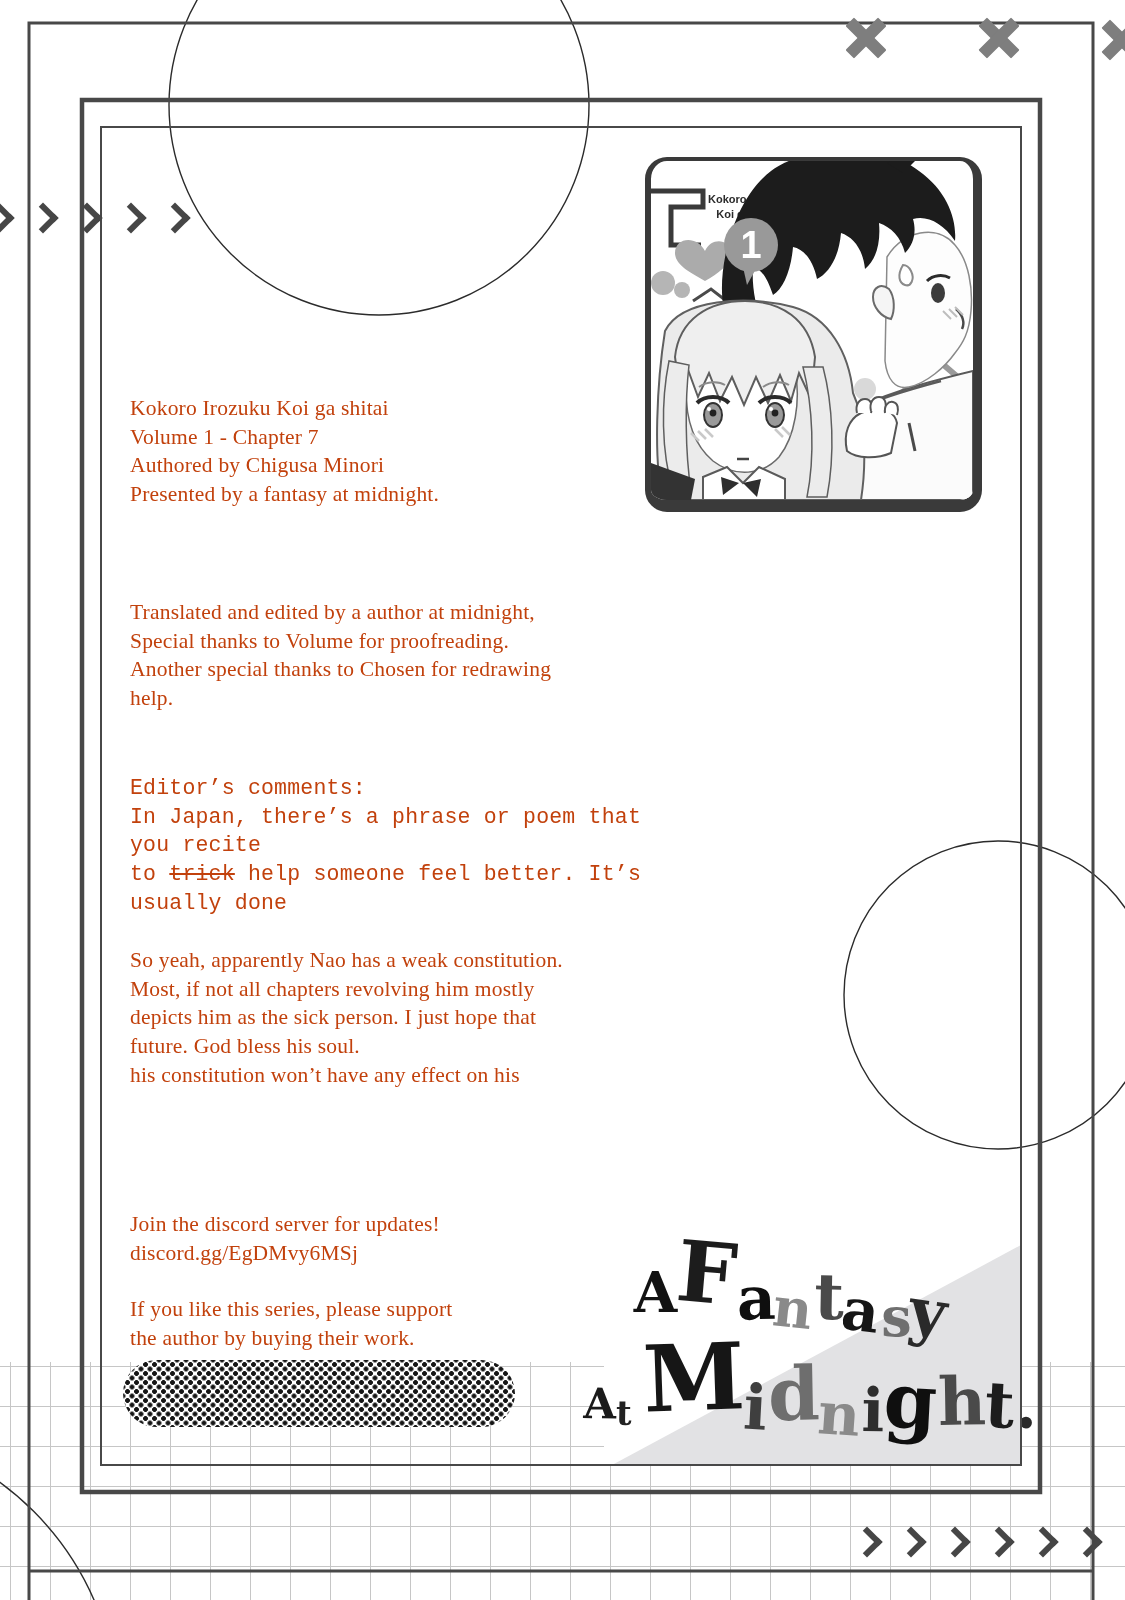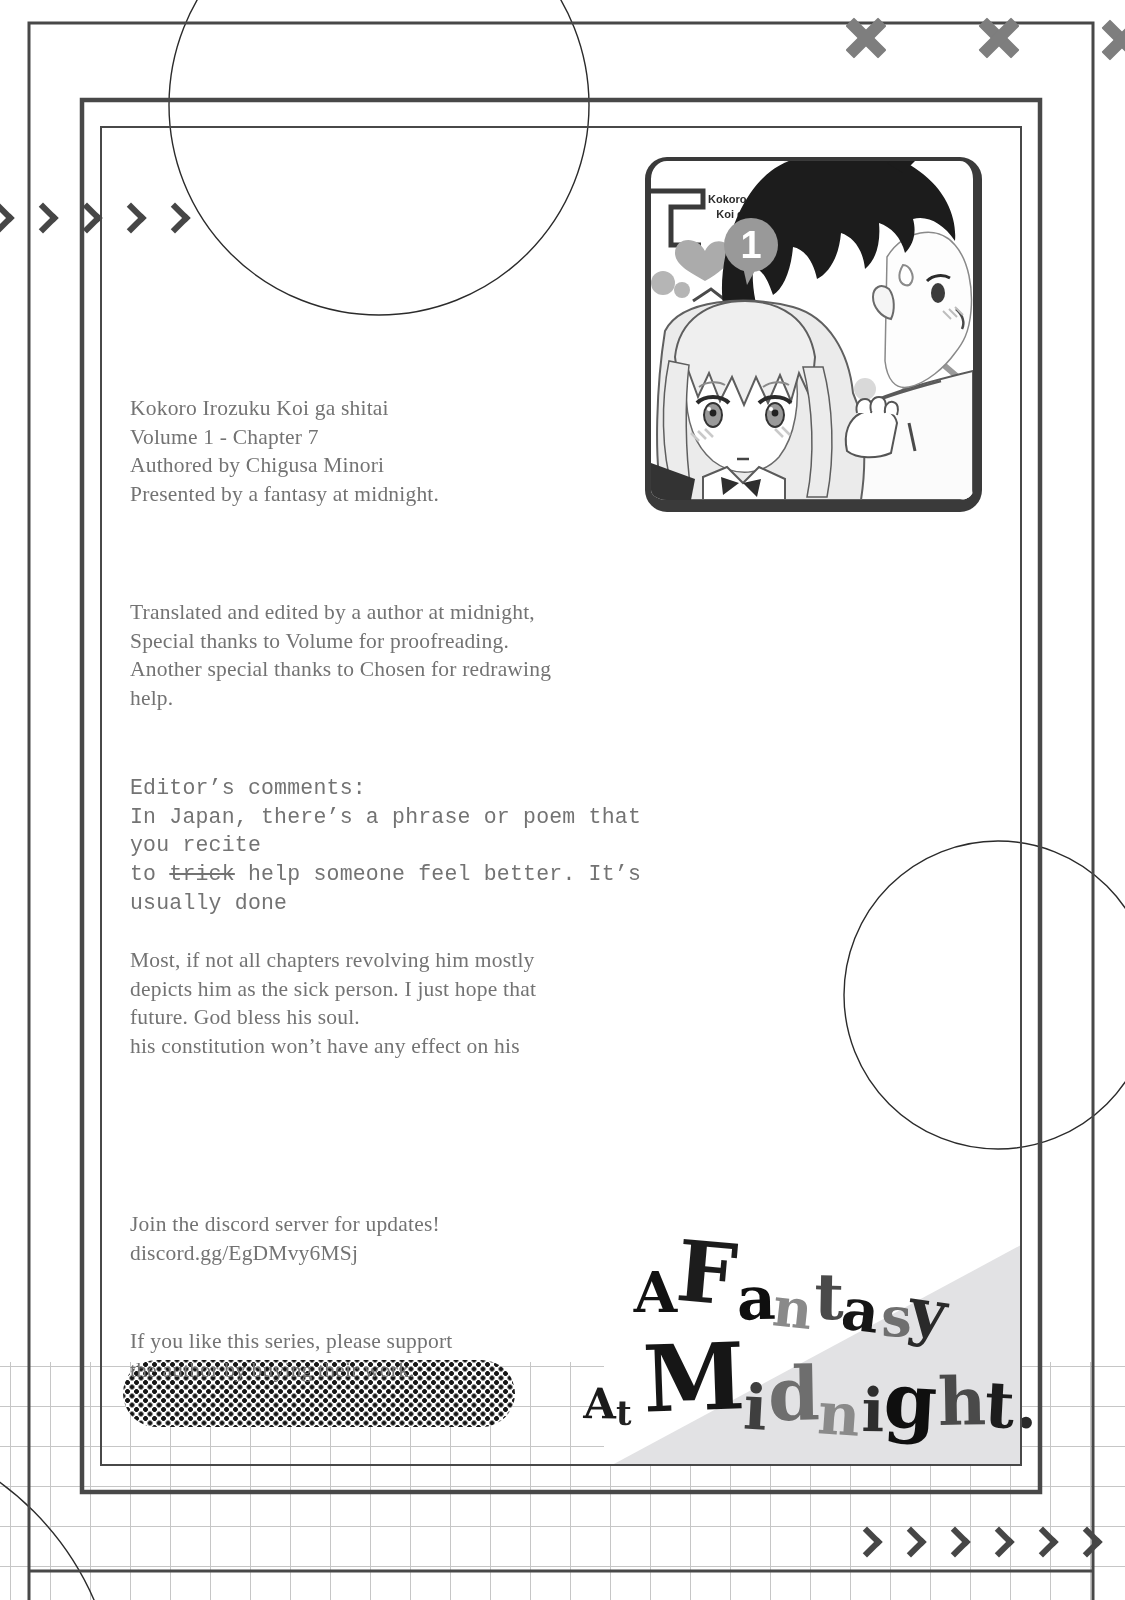--- a/index.html
+++ b/index.html
@@ -21,21 +21,21 @@
   
   .xmark{position:absolute;width:46px;height:46px;z-index:6;}
   .xmark i{position:absolute;left:0;top:17px;width:46px;height:12px;background:#7e7e7e;border-radius:1px;}
   .xmark i:first-child{transform:rotate(45deg);}
   .xmark i:last-child{transform:rotate(-45deg);}
   
   .chevrow{position:absolute;display:flex;gap:22px;z-index:6;}
   .chev{width:16px;height:16px;border-top:6.5px solid #464646;border-right:6.5px solid #464646;transform:rotate(45deg);}
   
   .tblock{
-    position:absolute;left:130px;width:530px;color:#737373;
+    position:absolute;left:130px;width:530px;color:#c2410c;
     font-size:21.5px;line-height:28.7px;letter-spacing:.2px;z-index:2;
   }
   .st{text-decoration:line-through;}
   
   .pill{
     position:absolute;left:123px;top:1360px;width:392px;height:67px;border-radius:34px;
     background-color:#ffffff;
     background-image:
       radial-gradient(circle,#161616 2.1px,transparent 2.7px),
       radial-gradient(circle,#161616 2.1px,transparent 2.7px);
@@ -81,32 +81,33 @@
 
 <div class="tblock" style="top:774px;font-family:Liberation Mono, monospace;">
   <div>Editor’s comments:</div>
   <div>
       <div><span>In Japan, there’s a phrase or poem that you recite</span></div>
       <div><span>to </span><span class="st">trick</span><span> help someone feel better. It’s usually done</span></div>
     </div>
 </div>
 
 <div class="tblock" style="top:946px;">
+    <div>So yeah, apparently Nao has a weak constitution.</div>
     <div>Most, if not all chapters revolving him mostly</div>
     <div>depicts him as the sick person. I just hope that</div>
     <div>future. God bless his soul.</div>
     <div>his constitution won’t have any effect on his</div>
   </div>
 
 <div class="tblock" style="top:1210px;">
     <div>Join the discord server for updates!</div>
     <div>discord.gg/EgDMvy6MSj</div>
   </div>
 
-<div class="tblock" style="top:1295px;margin-top:32px;">
+<div class="tblock" style="top:1295px;">
     <div>If you like this series, please support</div>
     <div>the author by buying their work.</div>
   </div>
 
 <div class="cover">
   <svg width="322" height="339" viewBox="0 0 322 339">
 
     <g stroke="#3a3a3a" stroke-width="5" fill="none">
       <path d="M-6 30 H52 V46 H20 V84 H50"></path>
     </g>

